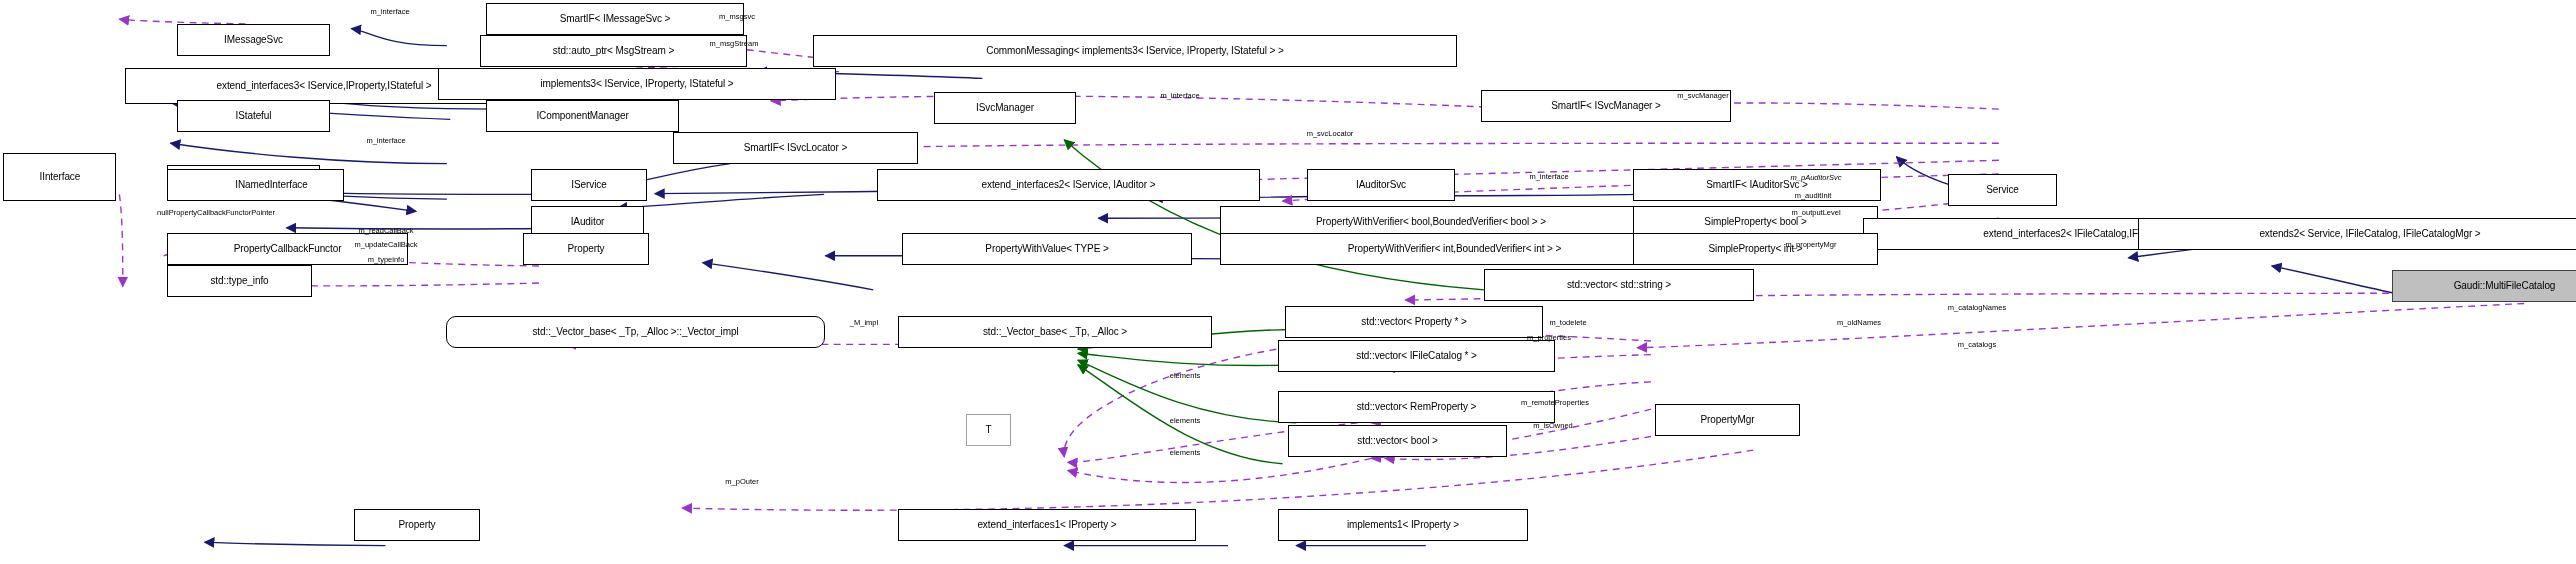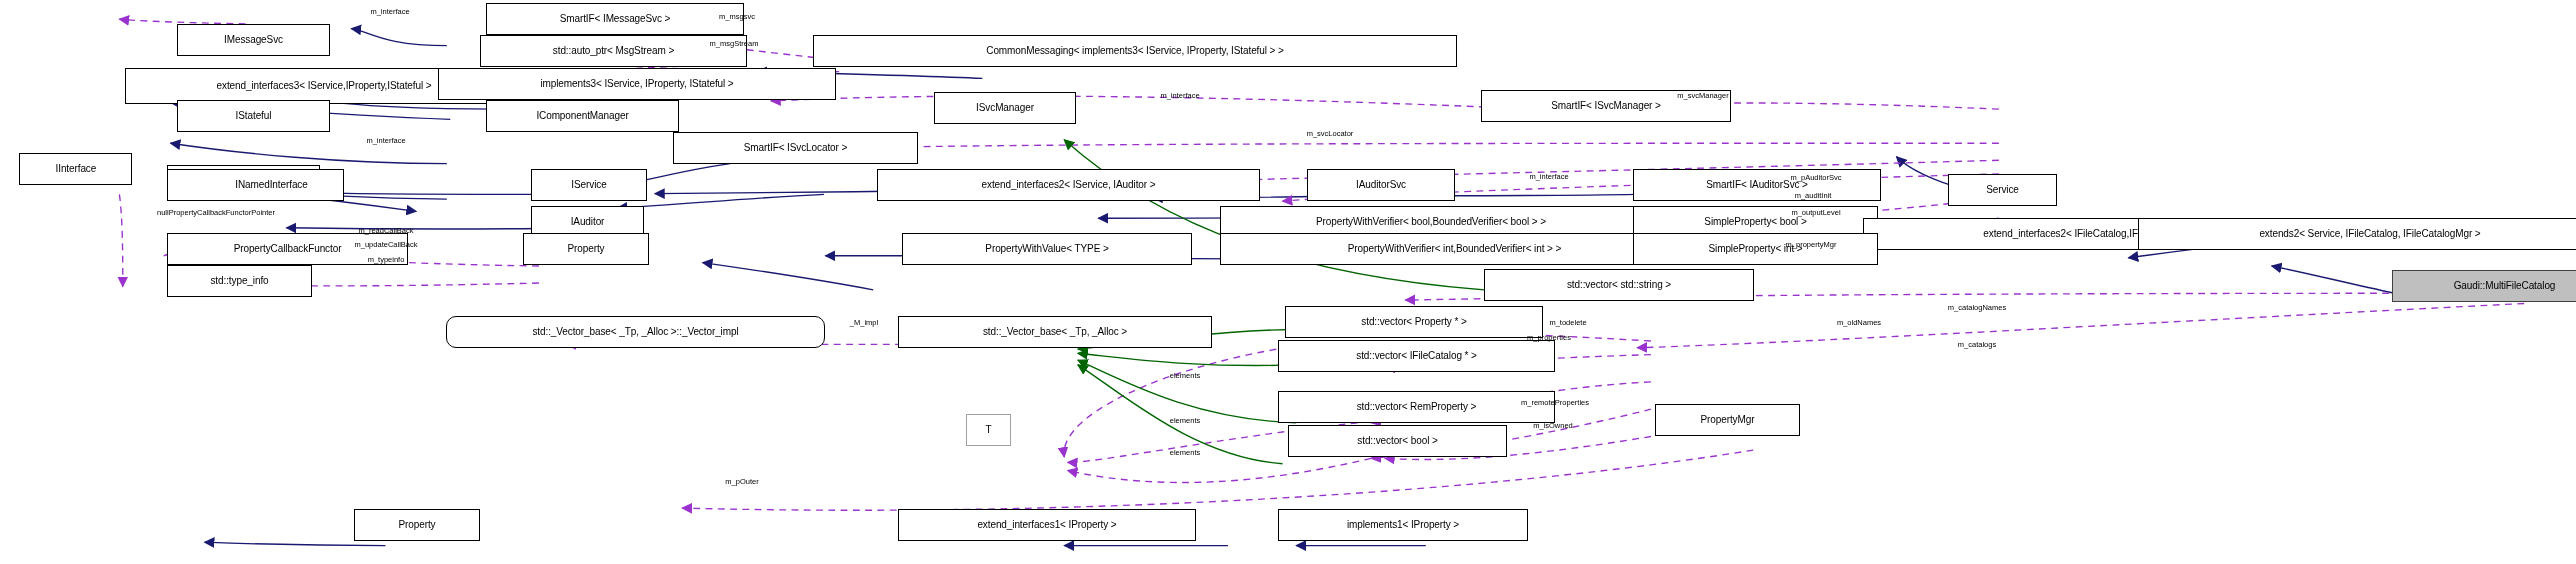--- a/index.html
+++ b/index.html
@@ -127,21 +127,21 @@
       <div class="node" style="left: 480px; top: 35px; width: 267px; height: 32px;">std::auto_ptr&lt; MsgStream &gt;</div>
       <div class="node" style="left: 813px; top: 35px; width: 644px; height: 32px;">CommonMessaging&lt; implements3&lt; IService, IProperty, IStateful &gt; &gt;</div>
       <div class="node" style="left: 93px; top: 68px; width: 398px; height: 36px; margin-left: 32px;">extend_interfaces3&lt; IService,IProperty,IStateful &gt;</div>
       <div class="node" style="left: 438px; top: 68px; width: 398px; height: 32px;">implements3&lt; IService, IProperty, IStateful &gt;</div>
       <div class="node" style="left: 177px; top: 100px; width: 153px; height: 32px;">IStateful</div>
       <div class="node" style="left: 486px; top: 100px; width: 193px; height: 32px;">IComponentManager</div>
       <div class="node" style="left: 934px; top: 92px; width: 142px; height: 32px;">ISvcManager</div>
       <div class="node" style="left: 1481px; top: 90px; width: 250px; height: 32px;">SmartIF&lt; ISvcManager &gt;</div>
       <div class="node" style="left: 167px; top: 137px; width: 153px; height: 32px; margin-top: 28px;">ISvcLocator</div>
       <div class="node" style="left: 673px; top: 132px; width: 245px; height: 32px;">SmartIF&lt; ISvcLocator &gt;</div>
-      <div class="node" style="left: 3.4px; top: 153px; width: 113px; height: 32px; margin-left: 16px;">IInterface</div>
+      <div class="node" style="left: 3.4px; top: 153px; width: 113px; height: 48px;">IInterface</div>
       <div class="node" style="left: 167px; top: 169px; width: 177px; height: 32px; padding-left: 32px;">INamedInterface</div>
       <div class="node" style="left: 531px; top: 169px; width: 116px; height: 32px;">IService</div>
       <div class="node" style="left: 877px; top: 169px; width: 383px; height: 32px;">extend_interfaces2&lt; IService, IAuditor &gt;</div>
       <div class="node" style="left: 1307px; top: 169px; width: 148px; height: 32px;">IAuditorSvc</div>
       <div class="node" style="left: 1633px; top: 169px; width: 248px; height: 32px;">SmartIF&lt; IAuditorSvc &gt;</div>
       <div class="node" style="left: 1948px; top: 174px; width: 109px; height: 32px;">Service</div>
       <div class="node" style="left: 531px; top: 206px; width: 113px; height: 32px;">IAuditor</div>
       <div class="node" style="left: 1220px; top: 206px; width: 422px; height: 32px;">PropertyWithVerifier&lt; bool,BoundedVerifier&lt; bool &gt; &gt;</div>
       <div class="node" style="left: 1633px; top: 206px; width: 245px; height: 32px;">SimpleProperty&lt; bool &gt;</div>
       <div class="node" style="left: 1863px; top: 218px; width: 464px; height: 32px;">extend_interfaces2&lt; IFileCatalog,IFileCatalogMgr &gt;</div>
@@ -168,21 +168,21 @@
     </div>
   <div id="elabels">
       <div class="elabel" style="left: 390px; top: 8.2px;">m_interface</div>
       <div class="elabel" style="left: 737px; top: 13px;">m_msgsvc</div>
       <div class="elabel" style="left: 734px; top: 40px;">m_msgStream</div>
       <div class="elabel" style="left: 1180px; top: 92px;">m_interface</div>
       <div class="elabel" style="left: 1703px; top: 92px;">m_svcManager</div>
       <div class="elabel" style="left: 1330px; top: 130px;">m_svcLocator</div>
       <div class="elabel" style="left: 386px; top: 137px;">m_interface</div>
       <div class="elabel" style="left: 1549px; top: 173px;">m_interface</div>
-      <div class="elabel" style="left: 1816px; top: 174px;">m_pAuditorSvc</div>
+      <div class="elabel" style="left: 1816px; top: 174px; font-style: italic;">m_pAuditorSvc</div>
       <div class="elabel" style="left: 1813px; top: 192px;">m_auditInit</div>
       <div class="elabel" style="left: 1816px; top: 209px;">m_outputLevel</div>
       <div class="elabel" style="left: 1811px; top: 241px;">m_propertyMgr</div>
       <div class="elabel" style="left: 216px; top: 209px;">nullPropertyCallbackFunctorPointer</div>
       <div class="elabel" style="left: 386px; top: 227px;">m_readCallBack</div>
       <div class="elabel" style="left: 386px; top: 241px;">m_updateCallBack</div>
       <div class="elabel" style="left: 386px; top: 256px;">m_typeinfo</div>
       <div class="elabel" style="left: 1977px; top: 304px;">m_catalogNames</div>
       <div class="elabel" style="left: 1859px; top: 319px;">m_oldNames</div>
       <div class="elabel" style="left: 864px; top: 319px;">_M_impl</div>

